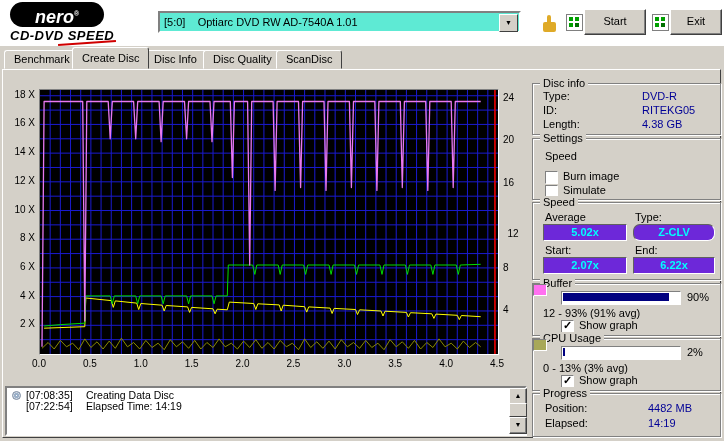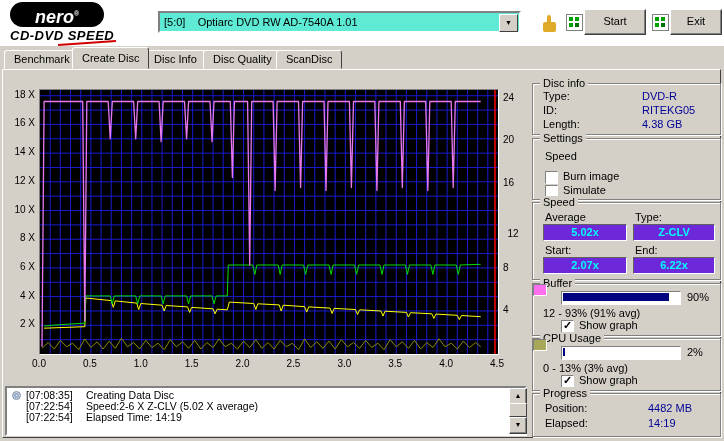--- a/index.html
+++ b/index.html
@@ -219,21 +219,21 @@
       <span class="gl" style="left:30px;top:31px;">Burn image</span>
       <span class="checkbox" style="left:12px;top:46px;"></span>
       <span class="gl" style="left:30px;top:45px;">Simulate</span>
     </div>
 
     <div class="grp" style="top:132px;height:78px;">
       <span class="grp-title">Speed</span>
       <span class="gl" style="left:12px;top:8px;">Average</span>
       <span class="gl" style="left:102px;top:8px;">Type:</span>
       <div class="vbox" style="left:10px;top:21px;width:82px;">5.02x</div>
-      <div class="vbox" style="left:100px;top:21px;width:80px;">Z-CLV</div>
+      <div class="vbox" style="left:100px;top:21px;width:80px;border-radius:7px;">Z-CLV</div>
       <span class="gl" style="left:12px;top:41px;">Start:</span>
       <span class="gl" style="left:102px;top:41px;">End:</span>
       <div class="vbox" style="left:10px;top:54px;width:82px;">2.07x</div>
       <div class="vbox" style="left:100px;top:54px;width:80px;">6.22x</div>
     </div>
 
     <div class="grp" style="top:213px;height:53px;">
       <span class="grp-title">Buffer</span>
       <span class="swatch" style="background:#ff70f0"></span>
       <div class="meter" style="left:28px;top:7px;">
@@ -265,23 +265,20 @@
       <span class="gl nv" style="left:68px;top:23px;">14:19</span>
     </div>
 
     <div class="log-panel">
       <div style="padding:2px 20px 0 2px;">
         <div class="log-row">
           <span class="disc-ico"></span>
           <span class="log-time">[07:08:35]</span><span>Creating Data Disc</span>
         </div>
         <div class="log-row">
-          <span class="log-time">[07:22:54]</span><span>Speed:2-6 X Z-CLV (5.02 X average)</span>
-        </div>
-        <div class="log-row">
           <span class="log-time">[07:22:54]</span><span>Elapsed Time: 14:19</span>
         </div>
       </div>
       <div class="sb">
         <div class="sb-btn" style="top:0;">▲</div>
         <div class="sb-thumb"></div>
         <div class="sb-btn" style="bottom:0;">▼</div>
       </div>
     </div>
 

